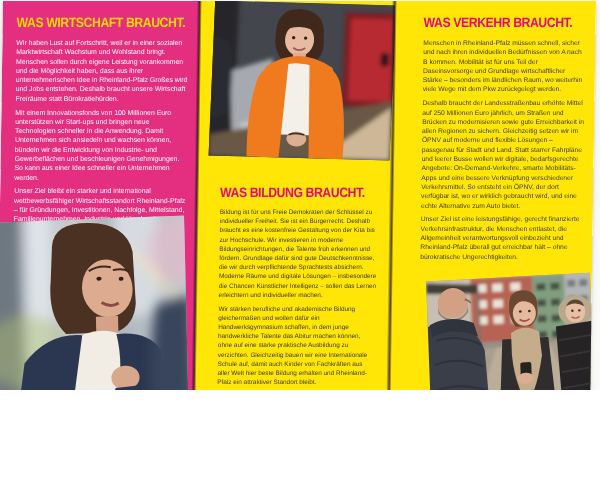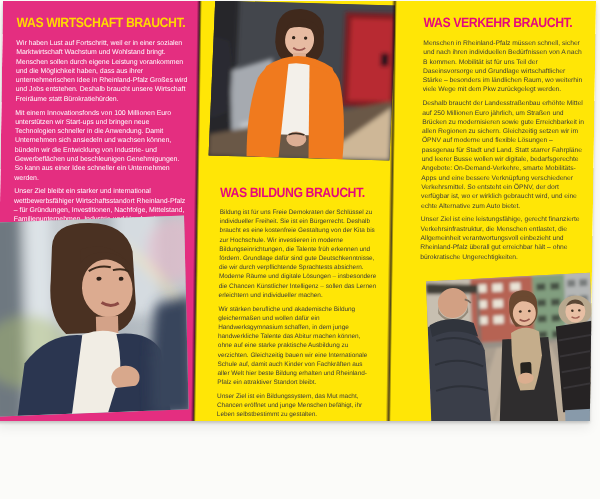--- a/index.html
+++ b/index.html
@@ -1,16 +1,16 @@
 <!DOCTYPE html>
 <html><head>
 <meta charset="utf-8">
 <style>
   html,body{margin:0;padding:0;background:#ffffff;}
-  .stage{position:relative;width:600px;height:499px;background:#fbfbf9;overflow:hidden;
+  .stage{position:relative;width:600px;height:390px;background:#fbfbf9;overflow:hidden;
          font-family:"Liberation Sans",sans-serif;}
   .brochure{position:absolute;left:3px;top:1px;width:593px;height:420px;overflow:hidden;
             transform:skewX(-0.85deg);transform-origin:50% 0;
             box-shadow:0 2px 3px rgba(0,0,0,.18),0 7px 12px rgba(0,0,0,.07);}
   .panel{position:absolute;top:0;height:420px;}
   .panel-left{left:0;width:197px;background:#e42e80;}
   .panel-mid{left:197px;width:195px;background:#ffe606;}
   .panel-right{left:392px;width:201px;background:#ffe606;}
   .fold{position:absolute;top:0;height:420px;width:5px;z-index:5;
         background:linear-gradient(90deg,rgba(60,10,40,0),rgba(35,10,25,.55) 40%,rgba(10,5,10,.7) 60%,rgba(80,60,30,0));}

